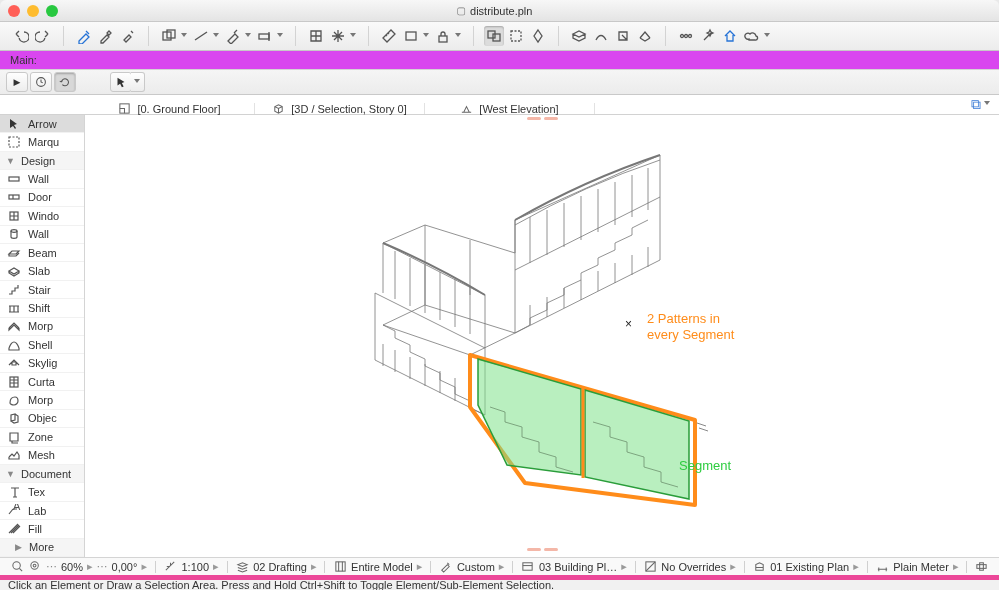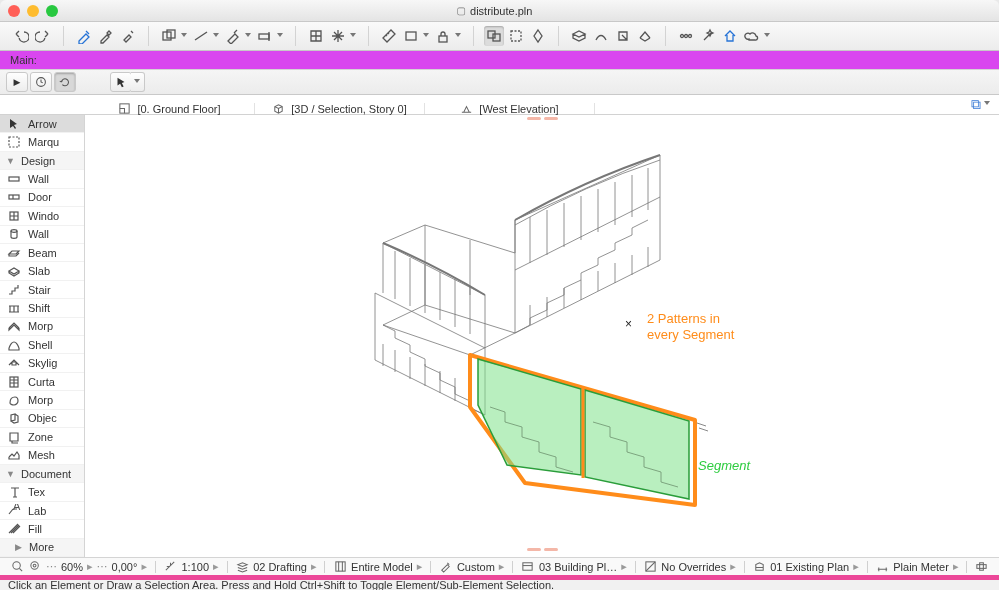--- a/index.html
+++ b/index.html
@@ -587,21 +587,21 @@
           <path d="M328 297 L345 302 L345 312 L362 317 L362 327 L379 332 L379 342 L396 347 L396 357 L413 362"></path>
         </g>
 
         <path d="M432 298 l9 3 M434 303 l9 3" stroke="#888" stroke-width="1" fill="none"></path>
       </g>
     </svg>
 
     <span class="xmark" style="left:540px;top:202px;">×</span>
     <div class="ann orange" style="left:562px;top:196px;white-space:pre;">2 Patterns in
 every Segment</div>
-    <div class="ann green" style="left:613px;top:343px;font-style:italic;">Segment</div>
+    <div class="ann green" style="left:594px;top:343px;">Segment</div>
 
     <div class="vp-handle bot"></div>
   </div>
 </div>
 
 <div class="infobar" style="position:relative;">
   <div class="cell">
     <span class="ic">
         <svg viewBox="0 0 14 14">
           <circle cx="6" cy="6" r="4"></circle>

